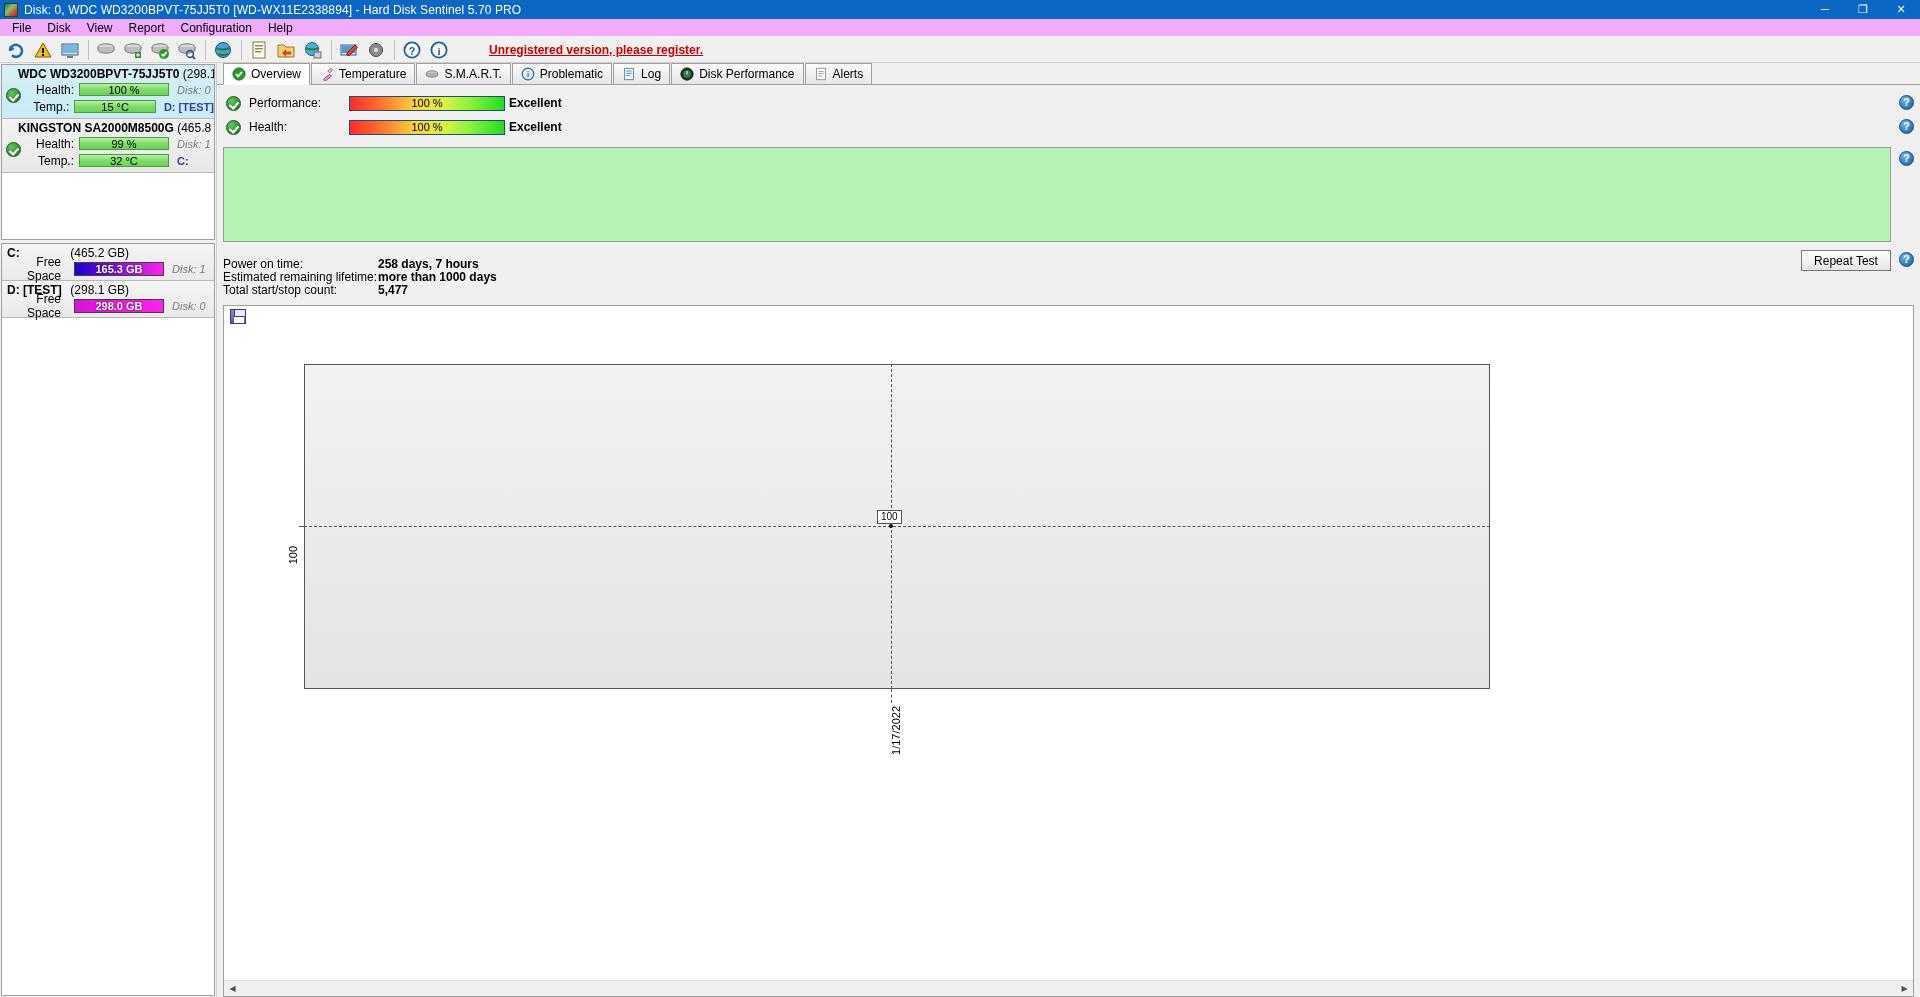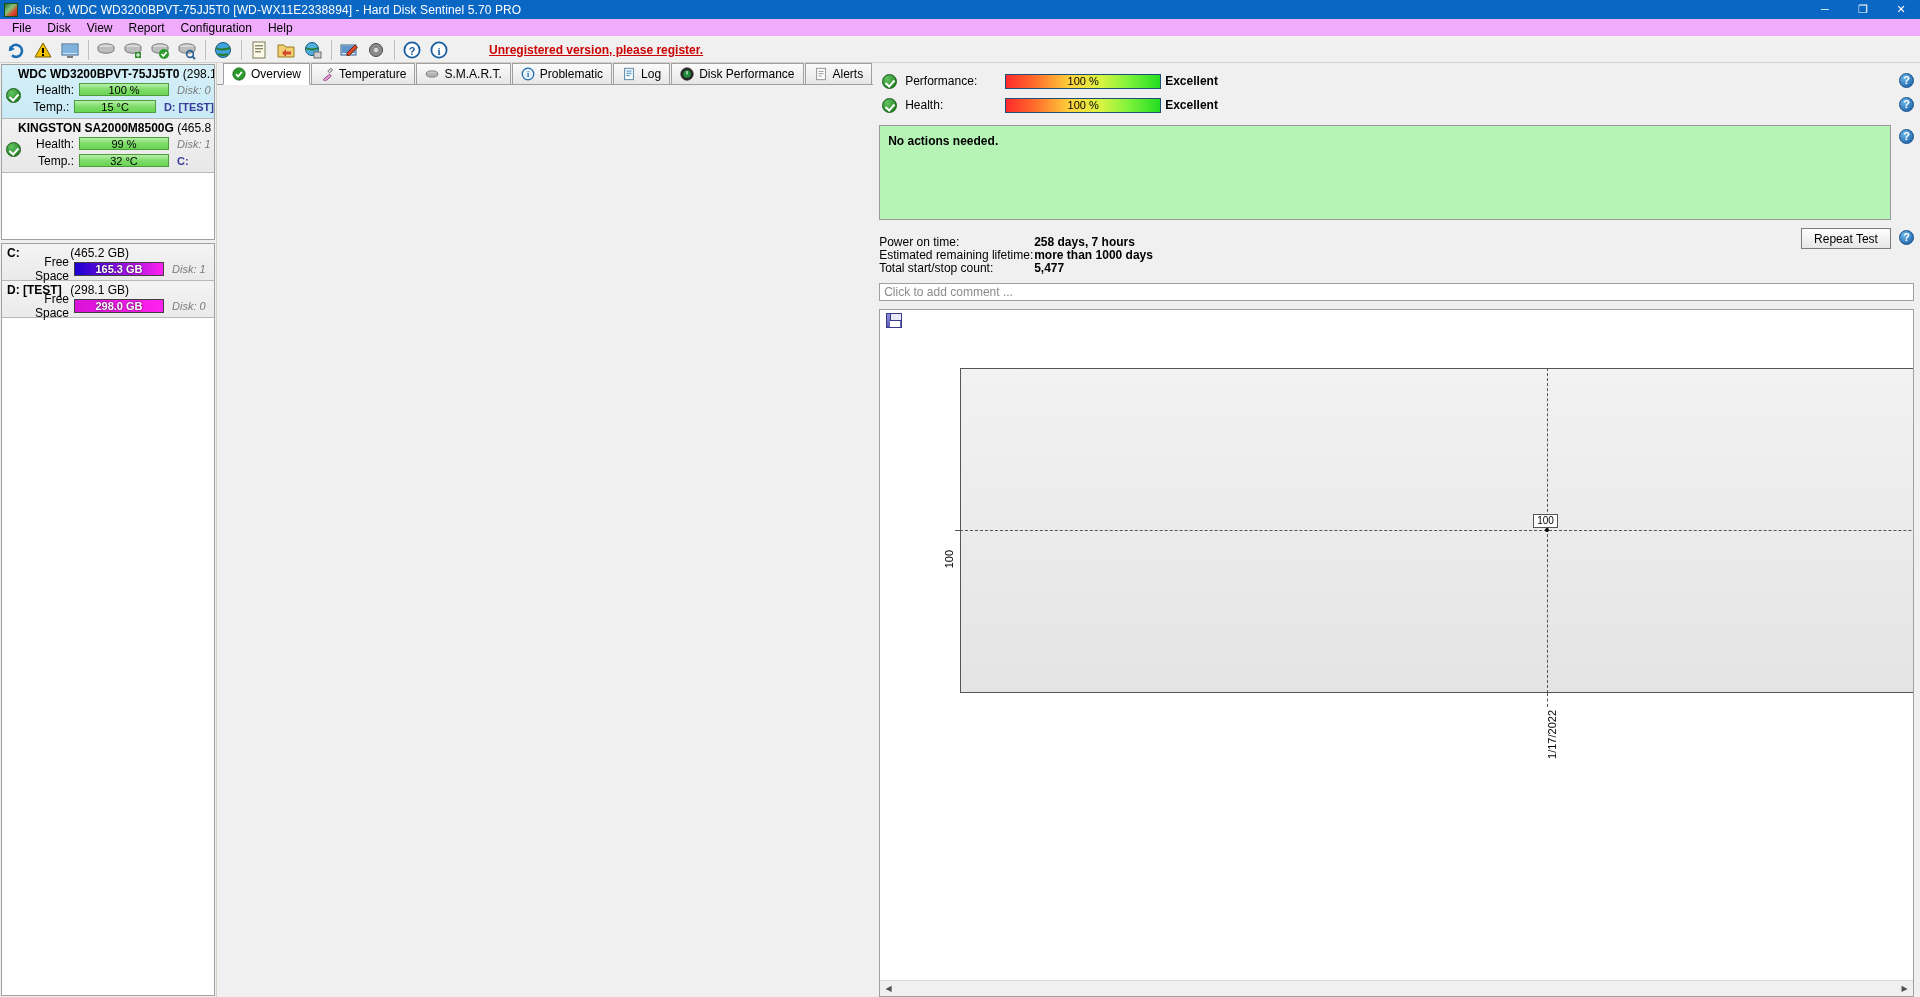--- a/index.html
+++ b/index.html
@@ -183,38 +183,38 @@
     padding: 2px 0 3px 0;
   }
   .drive-head {
     display: flex;
     font-size: 12px;
     font-weight: bold;
     padding-left: 5px;
   }
   .drive-head .cap { font-weight: normal; margin-left: auto; margin-right: 85px;}
   .fs-row { display: flex; align-items: center; height: 17px; margin-left: 18px; }
-  .fs-label { width: 54px; text-align: right; font-size: 12px; padding-right: 5px; }
+  .fs-label { width: 54px; text-align: right; font-size: 12px; padding-right: 13px; }
   .fs-bar {
     width: 90px; height: 14px;
     border: 1px solid #404040;
     position: relative;
     display: flex; align-items: center; justify-content: center;
   }
   .fs-bar span {
     font-size: 11px; font-weight: bold; color: #ffffff;
     position: relative; z-index: 2;
     text-shadow: 0 0 2px rgba(0,0,0,.8);
   }
 
   
   .main {
     flex: 1 1 auto;
     display: flex;
-    flex-direction: row;
+    flex-direction: column;
     background: #f0f0f0;
     min-width: 0;
   }
   .tabstrip {
     height: 22px;
     display: flex;
     align-items: flex-end;
     padding-left: 6px;
     border-bottom: 1px solid #a0a0a0;
     background: #f0f0f0;
@@ -782,21 +782,20 @@
               <span>100 %</span>
             </div>
             <div class="status-text">Excellent</div>
           </div>
           <div class="help-dot">?</div>
         </div>
       </div>
 
       <div class="row-with-help">
         <div class="msgbox" style="flex:1 1 auto">
-          <p class="bold">No actions needed.</p>
         </div>
         <div class="help-dot" style="margin-top:12px">?</div>
       </div>
 
       <div class="info-area">
         <div class="info-table">
           <div class="info-line">
             <div class="info-key">Power on time:</div>
             <div class="info-val">258 days, 7 hours</div>
           </div>
@@ -806,21 +805,20 @@
           </div>
           <div class="info-line">
             <div class="info-key">Total start/stop count:</div>
             <div class="info-val">5,477</div>
           </div>
         </div>
         <div class="repeat-btn">Repeat Test</div>
         <div class="help-dot" style="margin-left:8px;margin-top:2px">?</div>
       </div>
 
-      <div class="comment-input">Click to add comment ...</div>
 
       <div class="chart-panel">
         <div class="chart-body">
           <div class="chart-toolbar">
             <div class="save-icon"></div>
           </div>
 
           <div class="y-axis-label" style="left:63px; top:240px;">100</div>
           <div class="x-axis-label" style="left:666px; top:400px;">1/17/2022</div>
 

